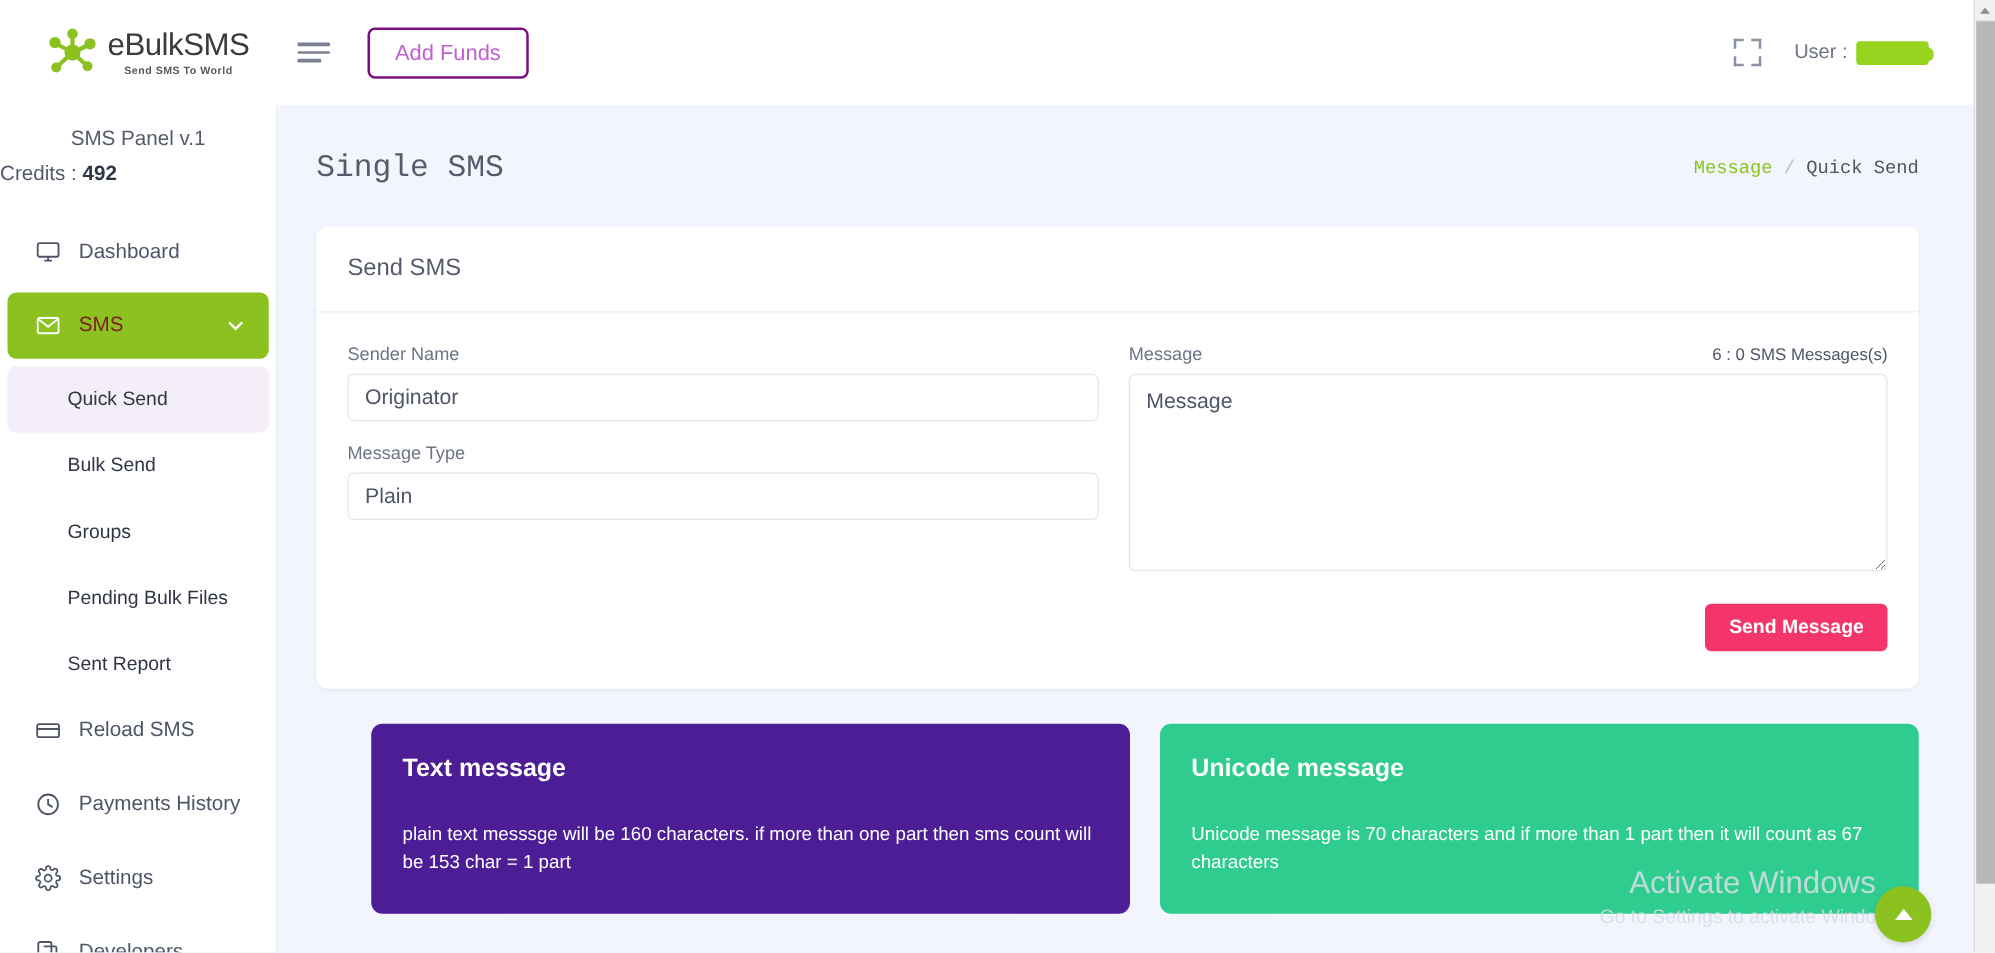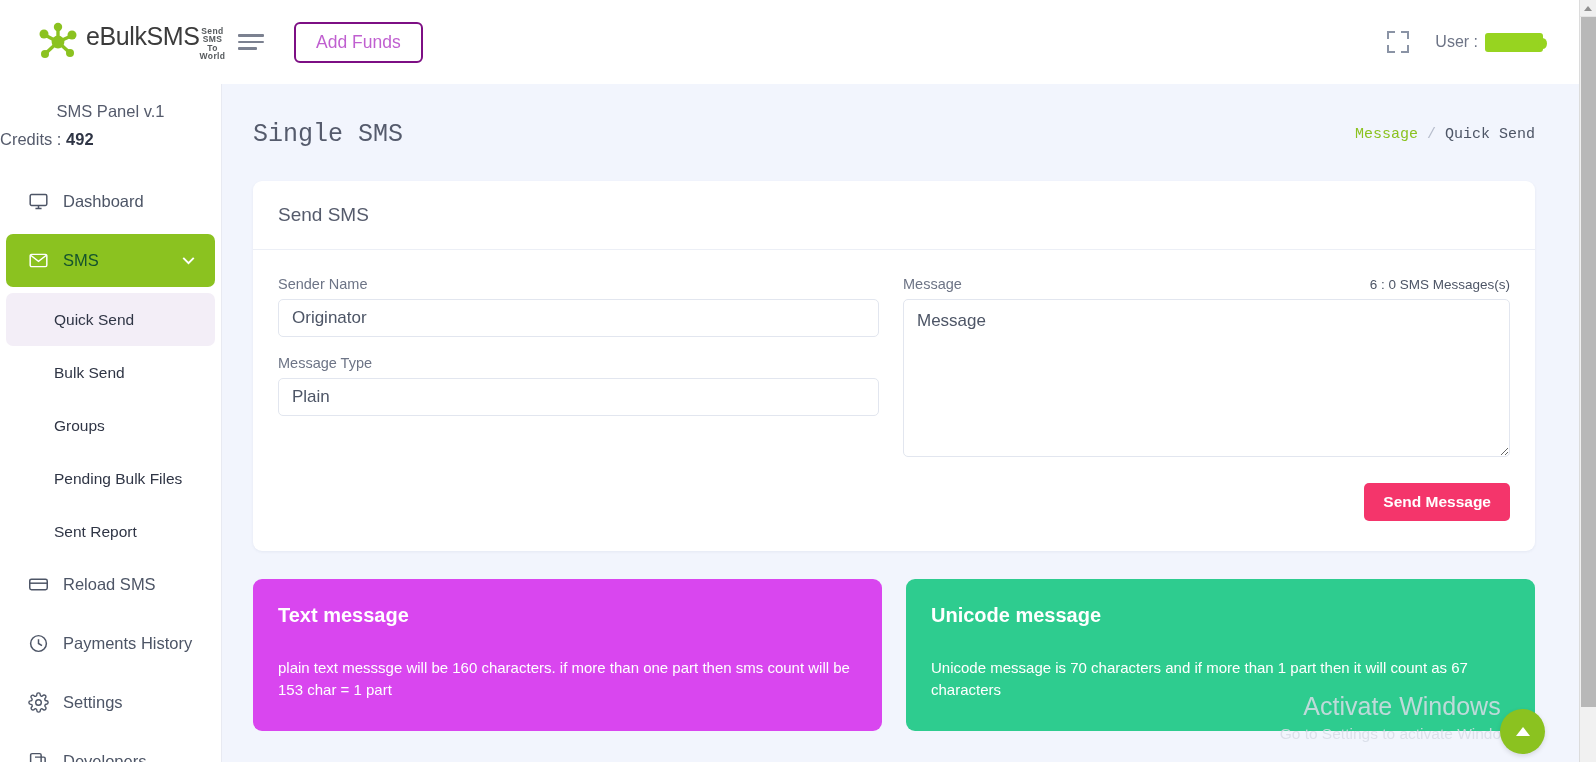--- a/index.html
+++ b/index.html
@@ -40,21 +40,21 @@
   #topbar {
     position: absolute; top: 0; left: 0; width: 1579px; height: 84px;
     background: #ffffff; display: flex; align-items: center;
     z-index: 30;
   }
   .logo-wrap {
     width: 222px; height: 84px; display: flex; align-items: center;
     padding-left: 38px; gap: 8px;
   }
   .logo-mark { width: 40px; height: 40px; flex: none; }
-  .logo-text { display: flex; line-height: 1; }
+  .logo-text { display: flex; flex-direction: column; line-height: 1; }
   .logo-title {
     font-size: 25px; color: #3b3b3b; letter-spacing: -0.4px; font-weight: 400;
   }
   .logo-sub {
     font-size: 8.5px; color: #55595c; letter-spacing: 0.4px;
     margin-top: 3px; text-align: center; font-weight: 700;
   }
   #hamburger {
     margin-left: 16px; width: 30px; height: 30px; cursor: pointer;
     display: flex; flex-direction: column; justify-content: center; gap: 4px;
@@ -107,21 +107,21 @@
   }
   .panel-credits b { color: #2f3545; font-weight: 700; }
 
   .nav { margin-top: 26px; }
   .nav-item {
     height: 53px; display: flex; align-items: center; gap: 14px;
     padding-left: 22px; cursor: pointer; color: #4d5566; font-size: 16.5px;
     border-radius: 7px; margin: 0 6px 6px 6px; position: relative;
   }
   .nav-item.active {
-    background: #8bc220; color: #14532d;
+    background: #8bc220; color: #7f1d1d;
   }
   .nav-item .nav-icon { width: 21px; height: 21px; flex: none; display: block; }
   .nav-item .chev { margin-left: auto; margin-right: 16px; }
   .sub-item {
     height: 53px; display: flex; align-items: center;
     padding-left: 48px; cursor: pointer; color: #2f3545; font-size: 15.5px;
     border-radius: 7px; margin: 0 6px;
   }
   .sub-item.selected { background: #f3eef7; }
 
@@ -181,21 +181,21 @@
   #info-cards {
     display: flex; gap: 24px; margin: 28px 44px 0 31px;
   }
   .info-card {
     flex: 1; border-radius: 9px; padding: 25px 25px 30px 25px; color: #fff;
     min-height: 145px;
   }
   .info-card h3 { font-size: 20px; font-weight: 700; margin-bottom: 30px; }
   .info-card p { font-size: 15px; line-height: 1.45; }
   .info-green { background: #8bc220; }
-  .info-gray  { background: #d946ef; }
+  .info-gray  { background: #4c1d95; margin-left: 44px; }
   .info-teal  { background: #2ecc8f; }
 
   
   #watermark {
     position: absolute; left: 1252px; top: 690px; width: 300px;
     text-align: center; color: #d8dde7; pointer-events: none; z-index: 40;
     line-height: 1.35; opacity: .85;
   }
   #watermark .wm-title { font-size: 25px; }
   #watermark .wm-sub { font-size: 15.5px; }

